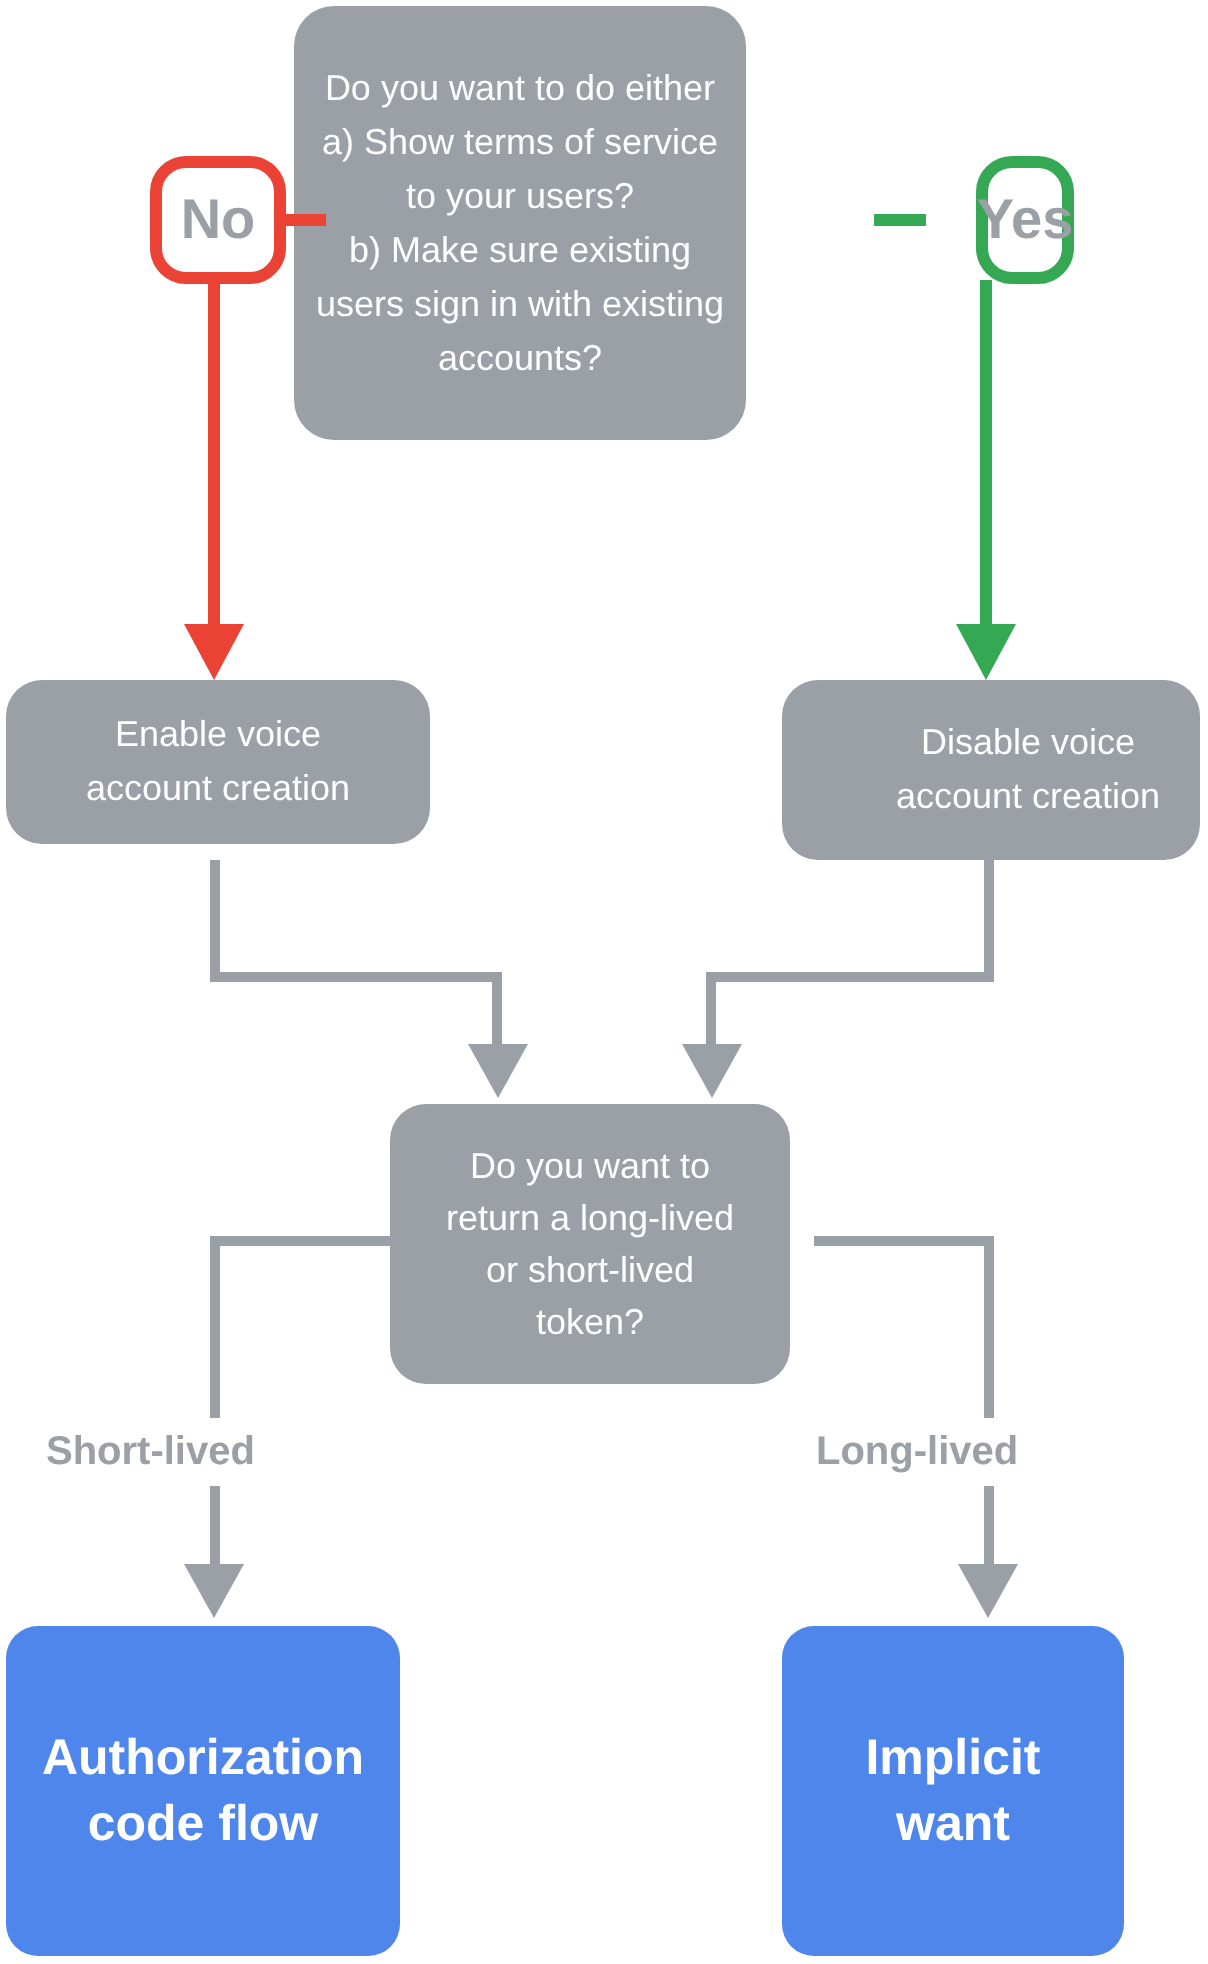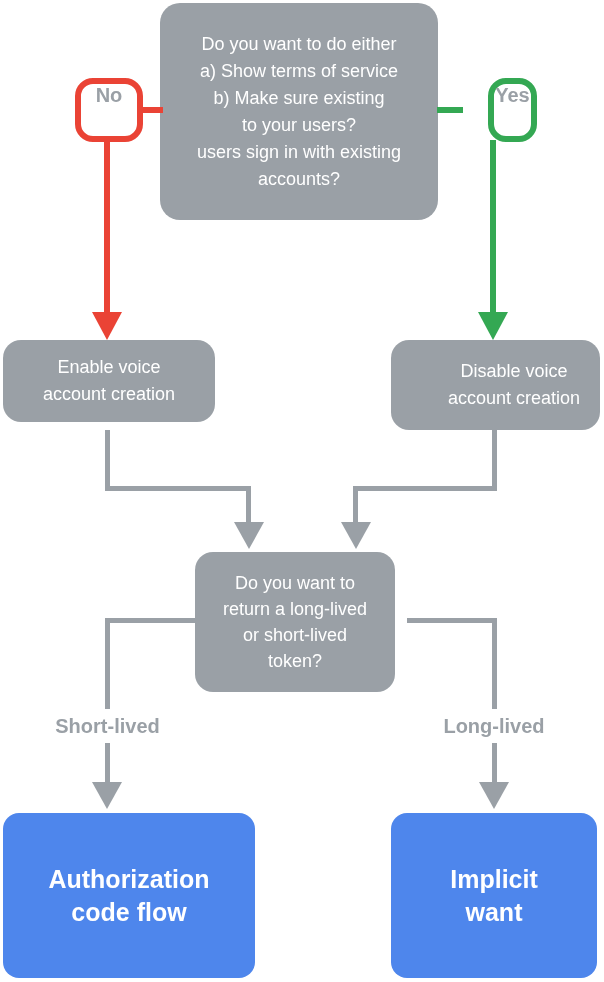--- a/index.html
+++ b/index.html
@@ -49,30 +49,29 @@
     font-weight:700;
   }
   .badge{
     position:absolute;
     width:68px;
     height:64px;
     background:#ffffff;
     border-radius:18px;
     display:flex;
     justify-content:center;
-    align-items:flex-start;
+    align-items:center;
     color:var(--gray);
-    font-size:20px;
+    font-size:28px;
     font-weight:700;
   }
   .edge-label{
     position:absolute;
     background:#ffffff;
     display:flex;
-    justify-content:center;
     align-items:center;
     color:var(--gray);
     font-size:20px;
     font-weight:700;
     z-index:5;
   }
   
   .line{position:absolute;}
   .line.gray{background:var(--gray);}
   .line.red{background:var(--red);}
@@ -81,21 +80,21 @@
     position:absolute;
     width:0;height:0;
     border-left:15px solid transparent;
     border-right:15px solid transparent;
   }
   .arrow.red{border-top:28px solid var(--red);}
   .arrow.green{border-top:28px solid var(--green);}
   .arrow.gray{border-top:27px solid var(--gray);}
 
   
-  .root-question{left:160px;top:3px;width:278px;height:217px;border-radius:20px;}
+  .root-question{left:147px;top:3px;width:226px;height:217px;border-radius:20px;}
   .no-badge{left:75px;top:78px;border-color:var(--red);border:6px solid var(--red);}
   .yes-badge{left:488px;top:78px;width:49px;border:6px solid var(--green);}
   .no-h{left:141px;top:107px;width:22px;height:6px;}
   .no-v{left:104px;top:140px;width:6px;height:174px;}
   .no-arrow{left:92px;top:312px;}
   .yes-h{left:437px;top:107px;width:26px;height:6px;}
   .yes-v{left:490px;top:140px;width:6px;height:174px;}
   .yes-arrow{left:478px;top:312px;}
   .enable-box{left:3px;top:340px;width:212px;height:82px;}
   .disable-box{left:391px;top:340px;width:209px;height:90px;padding-left:37px;}
@@ -109,33 +108,33 @@
   .dis-arrow{left:341px;top:522px;}
   .token-question{left:195px;top:552px;width:200px;height:140px;font-size:18px;line-height:26px;}
   .short-h{left:105px;top:618px;width:90px;height:5px;}
   .short-v{left:105px;top:618px;width:5px;height:165px;}
   .short-arrow{left:92px;top:782px;}
   .long-h{left:407px;top:618px;width:90px;height:5px;}
   .long-v{left:492px;top:618px;width:5px;height:165px;}
   .long-arrow{left:479px;top:782px;}
   .short-label{left:23px;top:709px;width:169px;height:34px;}
   .long-label{left:408px;top:709px;width:172px;height:34px;}
-  .auth-box{left:3px;top:813px;width:252px;height:165px;}
-  .implicit-box{left:391px;top:813px;width:206px;height:165px;}
+  .auth-box{left:3px;top:813px;width:197px;height:165px;}
+  .implicit-box{left:391px;top:813px;width:171px;height:165px;}
 </style>
 </head>
 <body>
 
 <div class="canvas">
 
   <div class="gray-box root-question">
     <div>Do you want to do either</div>
     <div>a) Show terms of service</div>
+    <div>to your users?</div>
     <div>b) Make sure existing</div>
-    <div>to your users?</div>
     <div>users sign in with existing</div>
     <div>accounts?</div>
   </div>
 
   <div class="line red no-h"></div>
   <div class="line red no-v"></div>
   <div class="arrow red no-arrow"></div>
   <div class="badge no-badge">
     <span>No</span>
   </div>

